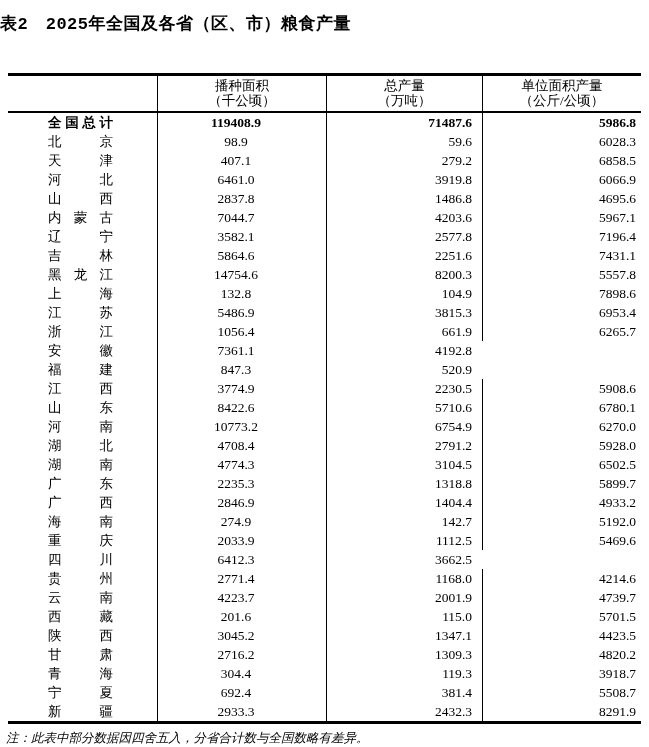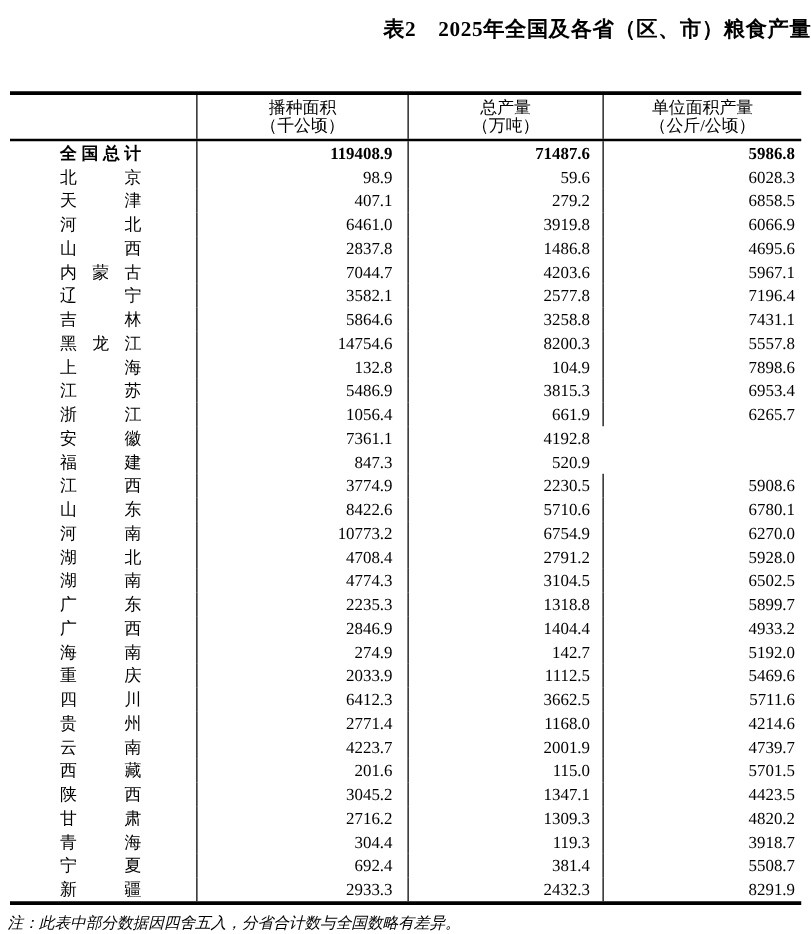--- a/index.html
+++ b/index.html
@@ -7,25 +7,26 @@
     width: 649px; height: 747px;
     background: #ffffff;
     color: #000000;
     font-family: "Liberation Serif", "DejaVu Serif", serif;
     overflow: hidden;
   }
   .page { width: 649px; height: 747px; position: relative; }
 
   .title {
     margin-top: 12px;
-    text-align: right;
+    text-align: left;
     font-size: 17px;
     font-weight: bold;
     letter-spacing: 0.5px;
     white-space: pre;
+    font-family: Liberation Mono, monospace;
   }
 
   .grain-table {
     margin: 38px 0 0 8px;
     width: 633px;
     border-top: 3px solid #000;
     border-bottom: 3px solid #000;
   }
 
   .trow {
@@ -49,21 +50,21 @@
     overflow: hidden;
   }
   .name-cell { padding-left: 40px; font-size: 14px; }
   .name-block {
     display: inline-flex;
     justify-content: space-between;
     width: 65px;
     vertical-align: top;
   }
   .num { text-align: right; }
-  .tbody .trow .cell:nth-child(2) { padding-right: 12px; }
+  .tbody .trow .cell:nth-child(2) { padding-right: 12px; text-align: center; }
   .tbody .trow .cell:nth-child(3) { padding-right: 10px; }
   .tbody .trow .cell:nth-child(4) { padding-right: 5px; }
   .trow.bold .cell { font-weight: bold; }
 
   .footnote {
     margin: 6px 0 0 6px;
     font-size: 12.5px;
     font-style: italic;
     font-family: Liberation Serif, serif;
   }
@@ -166,21 +167,21 @@
     <div class="cell num">2577.8</div>
     <div class="cell num">7196.4</div>
   </div>
 
   <div class="trow">
     <div class="cell name-cell"><span class="name-block">
               <span>吉</span>
               <span>林</span>
             </span></div>
     <div class="cell num">5864.6</div>
-    <div class="cell num">3258.8</div>
+    <div class="cell num">2251.6</div>
     <div class="cell num">7431.1</div>
   </div>
 
   <div class="trow">
     <div class="cell name-cell"><span class="name-block">
               <span>黑</span>
               <span>龙</span>
               <span>江</span>
             </span></div>
     <div class="cell num">14754.6</div>
@@ -326,21 +327,20 @@
     <div class="cell num">5469.6</div>
   </div>
 
   <div class="trow">
     <div class="cell name-cell"><span class="name-block">
               <span>四</span>
               <span>川</span>
             </span></div>
     <div class="cell num">6412.3</div>
     <div class="cell num">3662.5</div>
-    <div class="cell num">5711.6</div>
   </div>
 
   <div class="trow">
     <div class="cell name-cell"><span class="name-block">
               <span>贵</span>
               <span>州</span>
             </span></div>
     <div class="cell num">2771.4</div>
     <div class="cell num">1168.0</div>
     <div class="cell num">4214.6</div>

